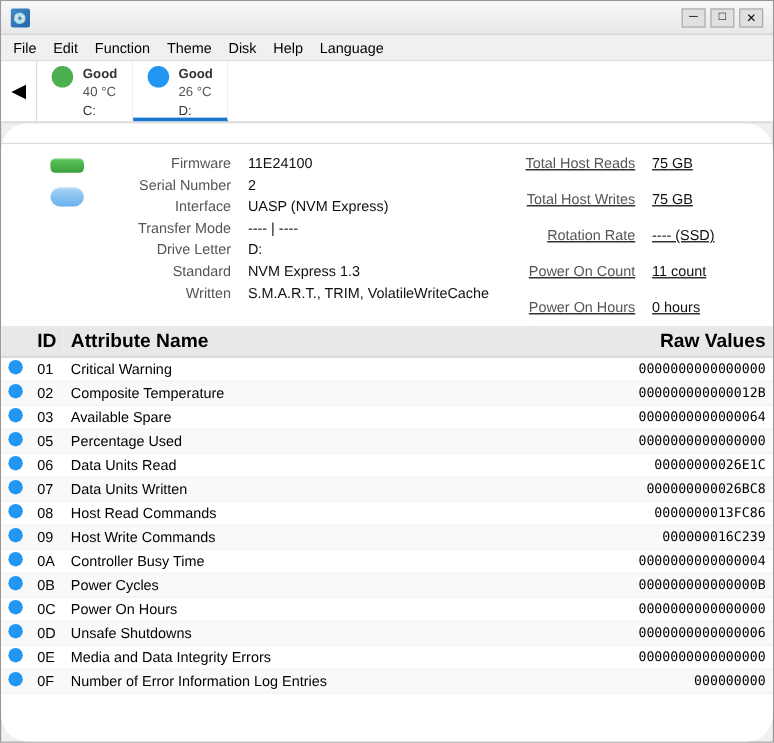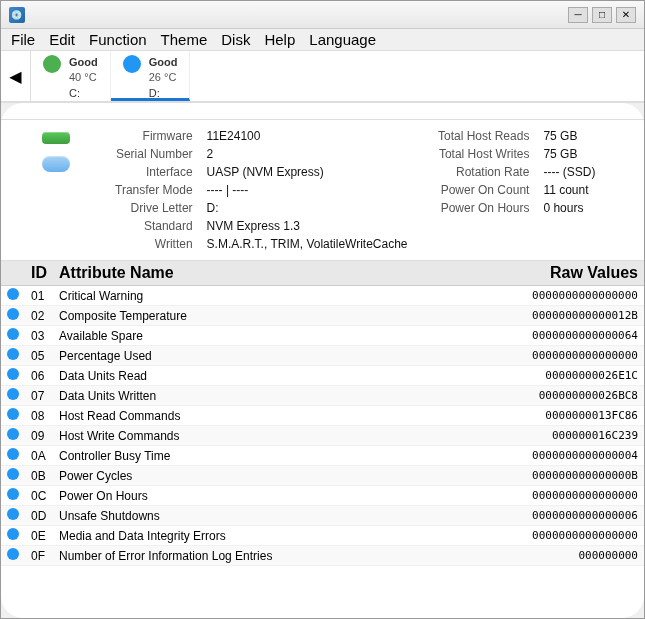--- a/index.html
+++ b/index.html
@@ -66,21 +66,21 @@
       display: flex;
       padding: 2px 4px;
       gap: 2px;
       border-bottom: 1px solid #ddd;
       height: 22px;
       align-items: center;
     }
     .menu-item {
       padding: 2px 6px;
       cursor: pointer;
-      font-size: 15px;
+      font-size: 12px;
     }
     .drives-bar {
       background: white;
       display: flex;
       align-items: stretch;
       border-bottom: 2px solid #ddd;
       height: 52px;
     }
     .back-btn {
       width: 30px;
@@ -188,23 +188,24 @@
       padding: 1px 4px;
     }
     .field-value {
       color: #111;
       padding: 1px 4px;
     }
     .right-panel {
       min-width: 200px;
       display: grid;
       grid-template-columns: auto 1fr;
-      gap: 2px 6px;
+      gap: 14px 6px;
       font-size: 12px;
       align-content: start;
+      text-decoration: underline;
     }
     .table-section {
       flex: 1;
       overflow-y: auto;
       font-size: 12px;
     }
     table {
       width: 100%;
       border-collapse: collapse;
     }

